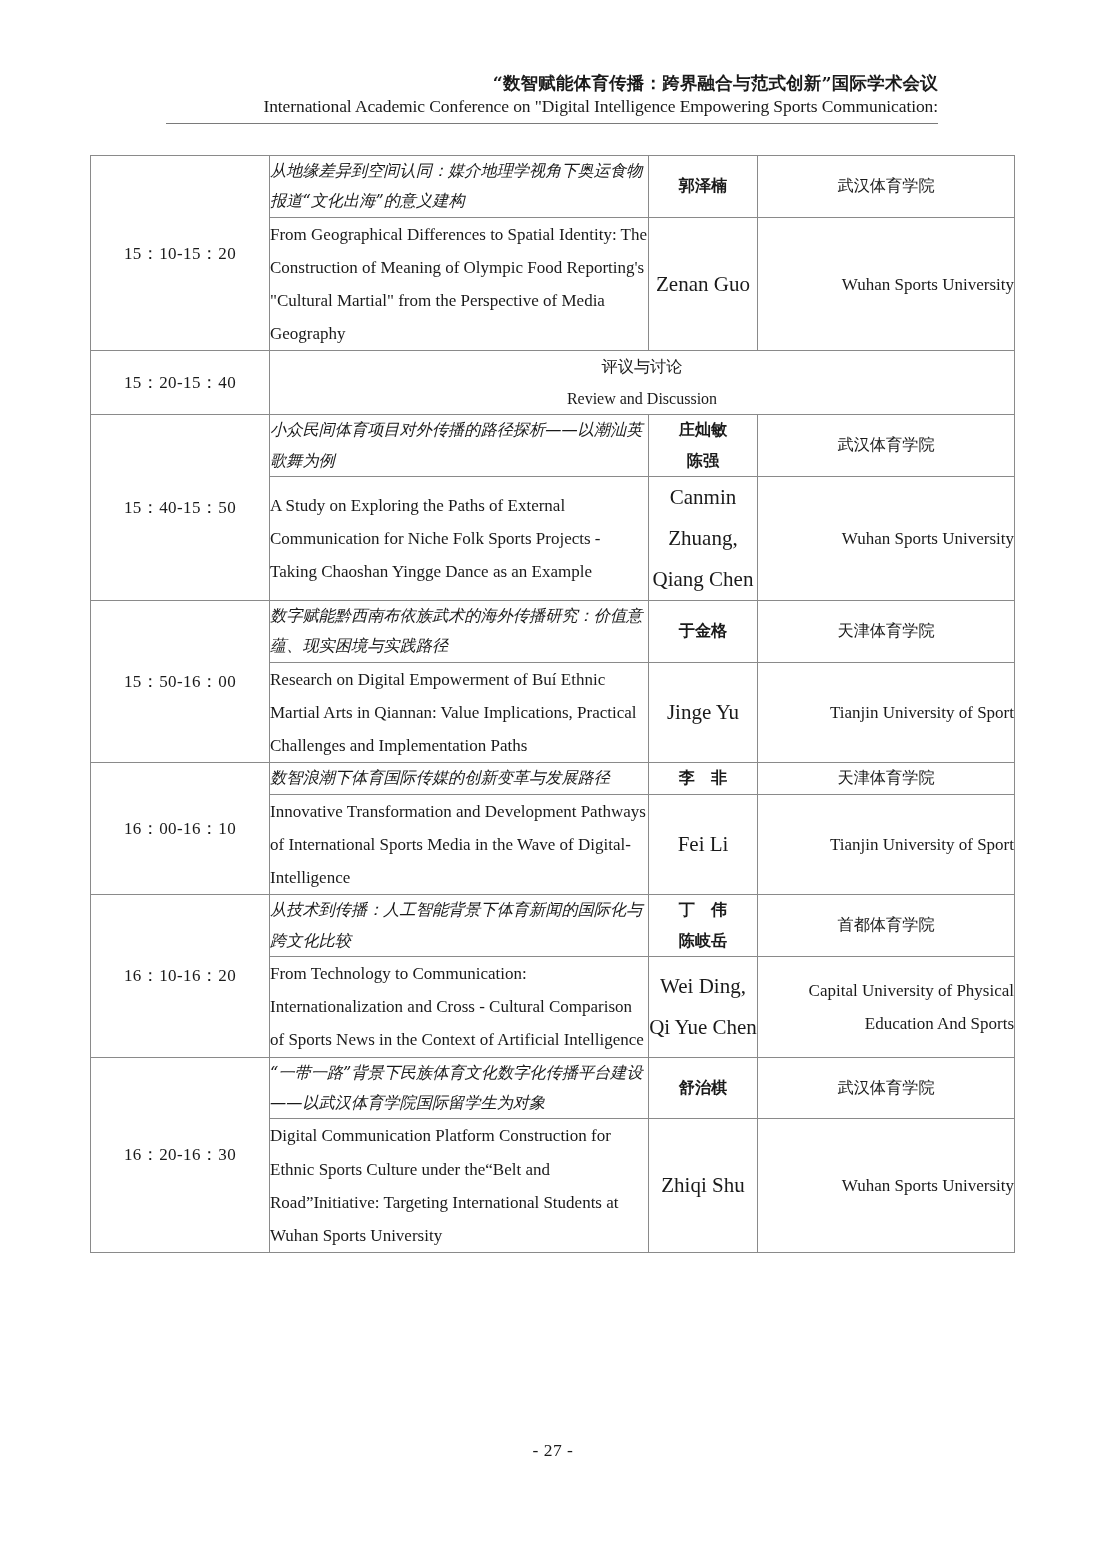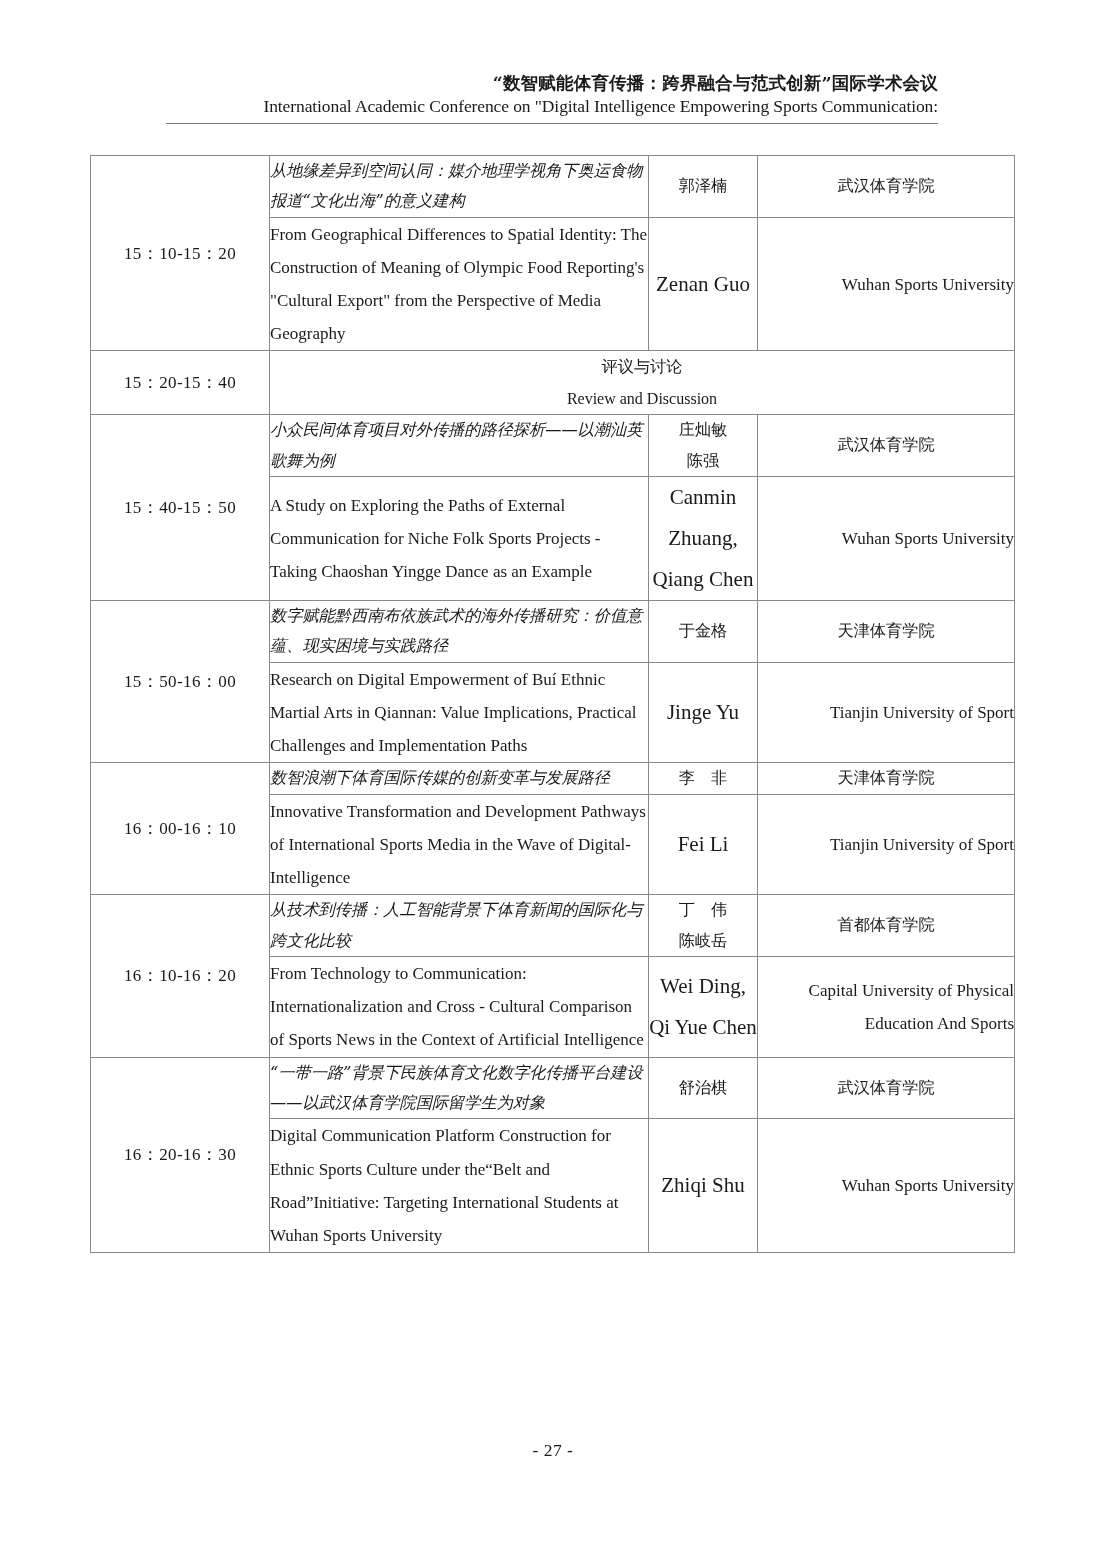--- a/index.html
+++ b/index.html
@@ -90,20 +90,21 @@
     line-height: 1.95;
     text-align: left;
     padding: 11px 8px 11px 9px;
   }
   .cell-auth-cn {
     font-family: "DejaVu Serif", "Liberation Serif", serif;
     font-size: 16.2px;
     line-height: 1.88;
     text-align: center;
     padding: 8px 3px;
+    font-weight: bold;
   }
   .cell-auth-en {
     font-size: 21px;
     line-height: 1.95;
     text-align: center;
     padding: 8px 3px;
     margin-top: 32px;
   }
   .cell-org-cn {
     font-family: "DejaVu Serif", "Liberation Serif", serif;
@@ -163,21 +164,21 @@
       <col class="col-org">
     </colgroup>
     <tbody>
         <tr>
           <td class="cell-time" rowspan="2">15：10-15：20</td>
           <td class="cell-title-cn">从地缘差异到空间认同：媒介地理学视角下奥运食物报道“文化出海”的意义建构</td>
           <td class="cell-auth-cn">郭泽楠</td>
           <td class="cell-org-cn">武汉体育学院</td>
         </tr>
         <tr>
-          <td class="cell-title-en">From Geographical Differences to Spatial Identity: The Construction of Meaning of Olympic Food Reporting's "Cultural Export" from the Perspective of Media Geography</td>
+          <td class="cell-title-en">From Geographical Differences to Spatial Identity: The Construction of Meaning of Olympic Food Reporting's "Cultural Martial" from the Perspective of Media Geography</td>
           <td class="cell-auth-en">Zenan Guo</td>
           <td class="cell-org-en">Wuhan Sports University</td>
         </tr>
         <tr>
           <td class="cell-time">15：20-15：40</td>
           <td class="cell-merged" colspan="3">
             <span class="merged-cn">评议与讨论</span>
             <span class="merged-en">Review and Discussion</span>
           </td>
         </tr>

